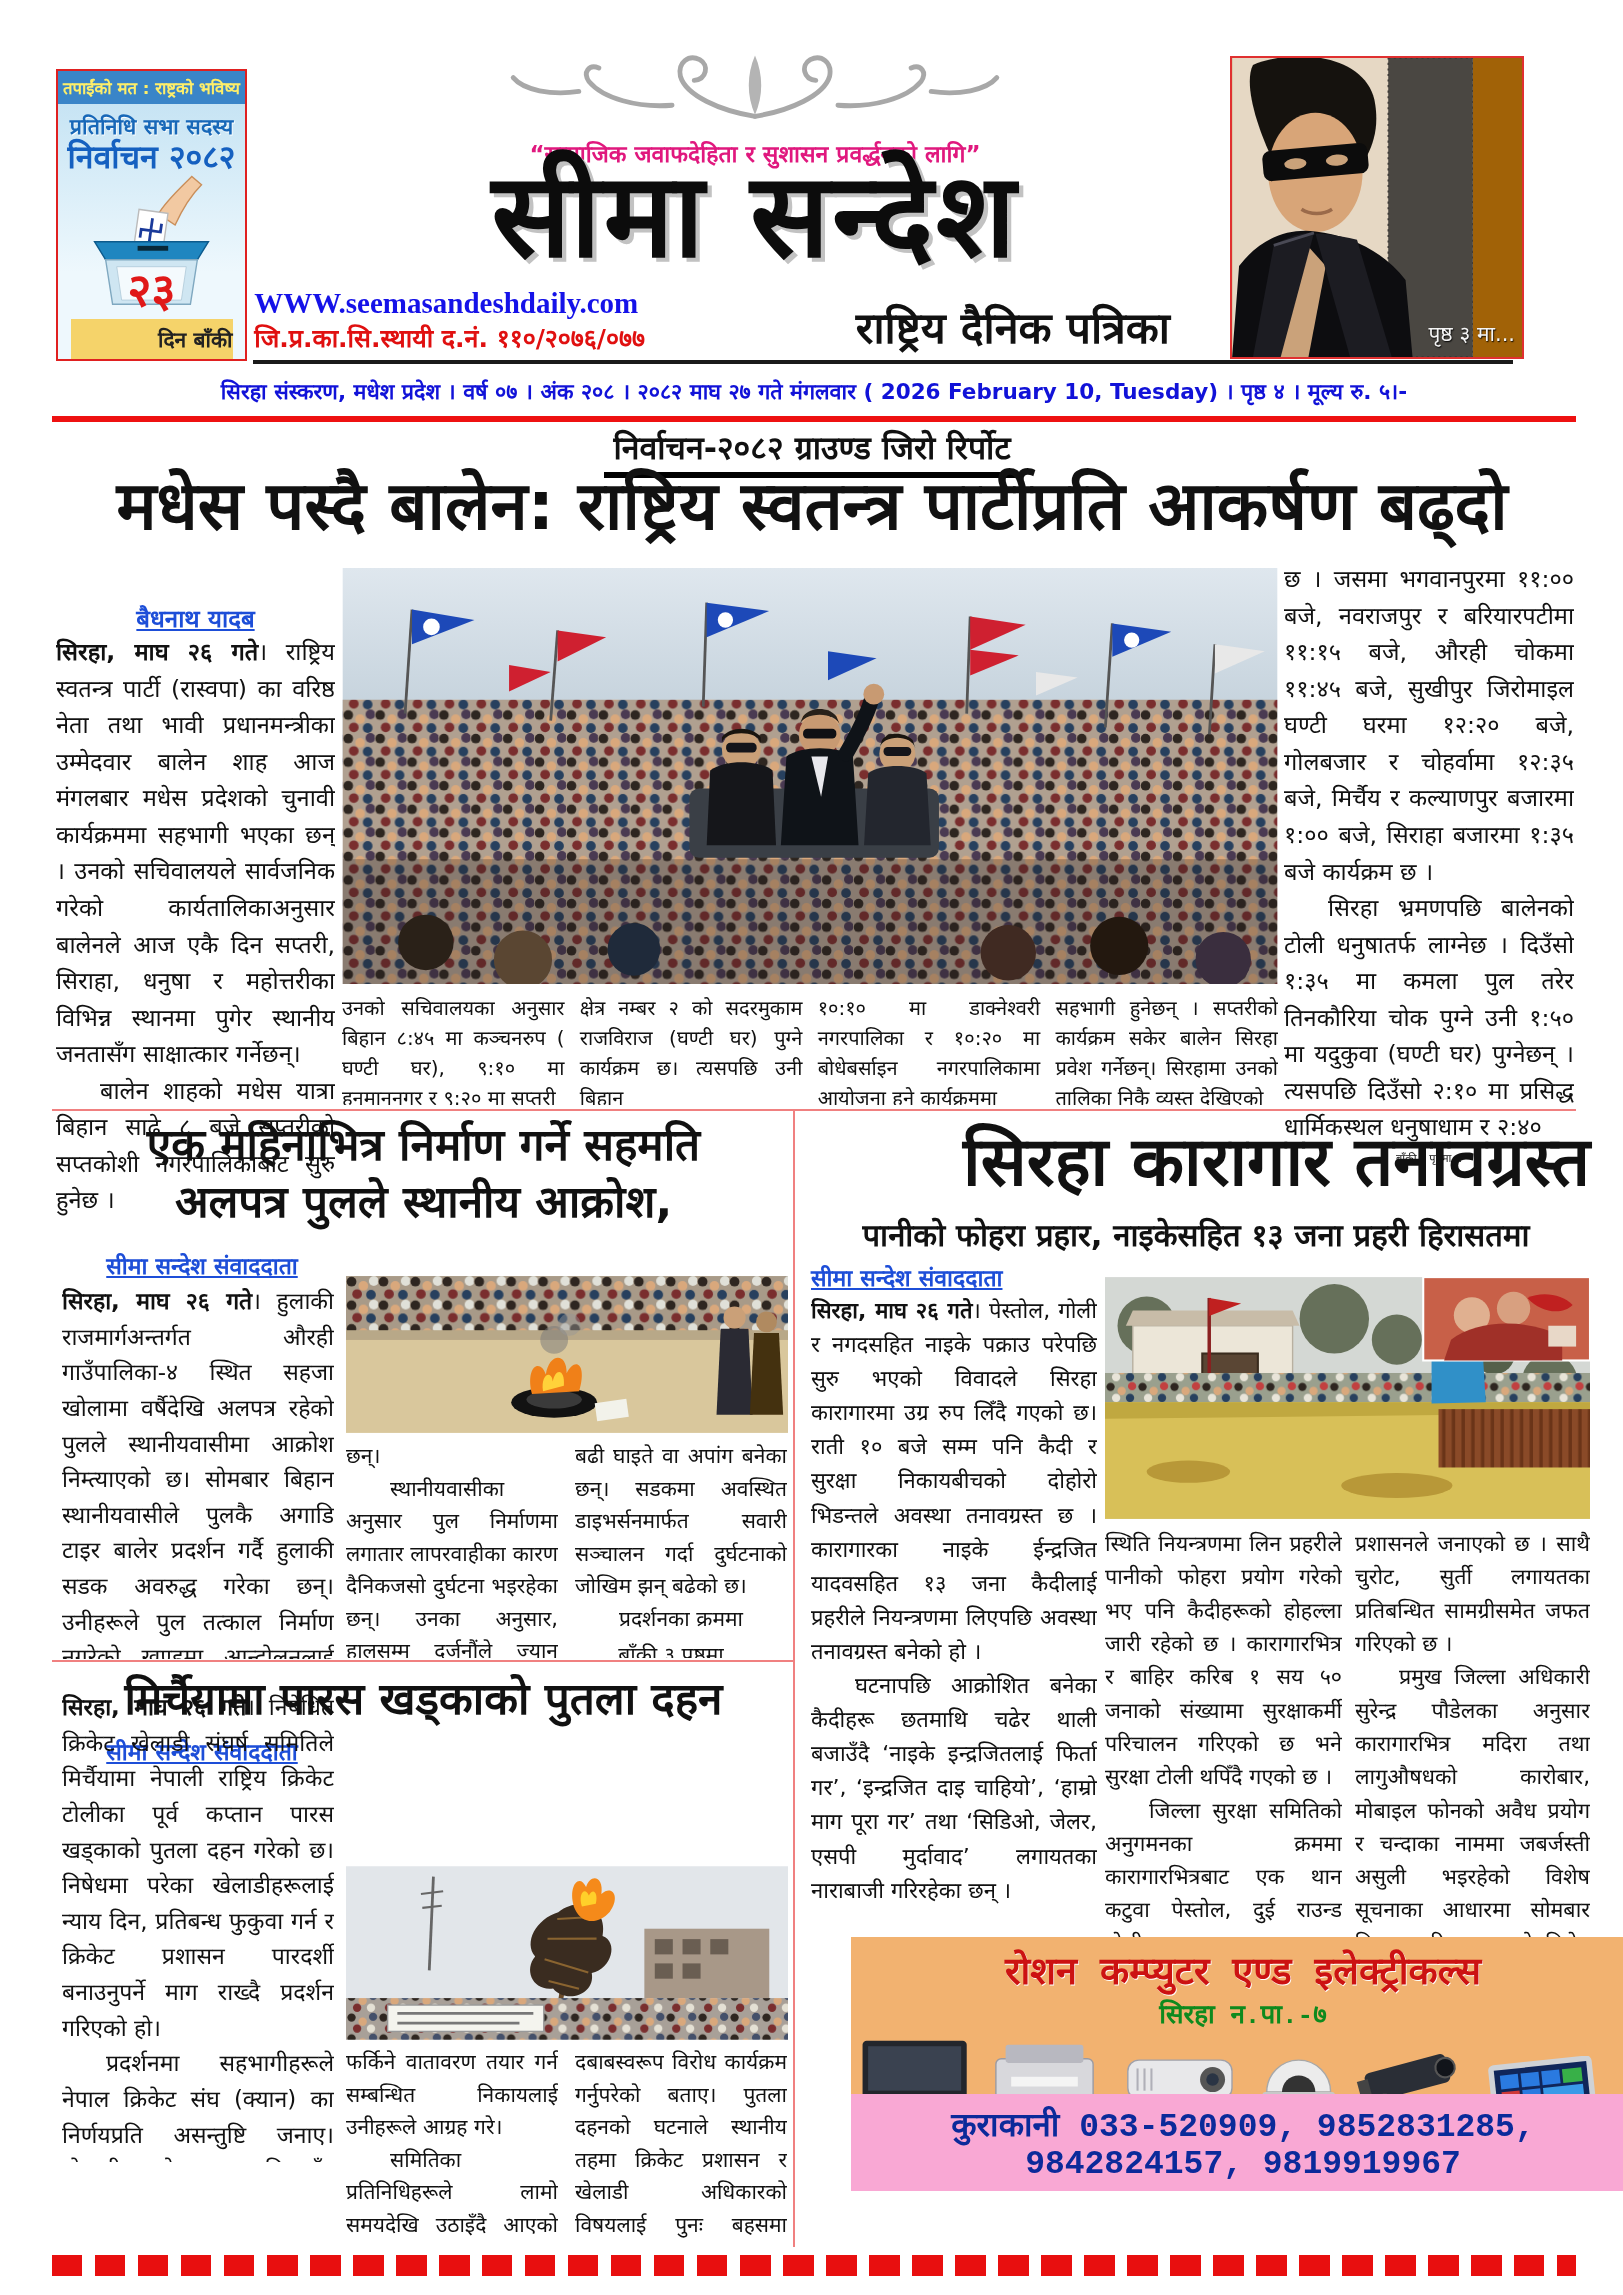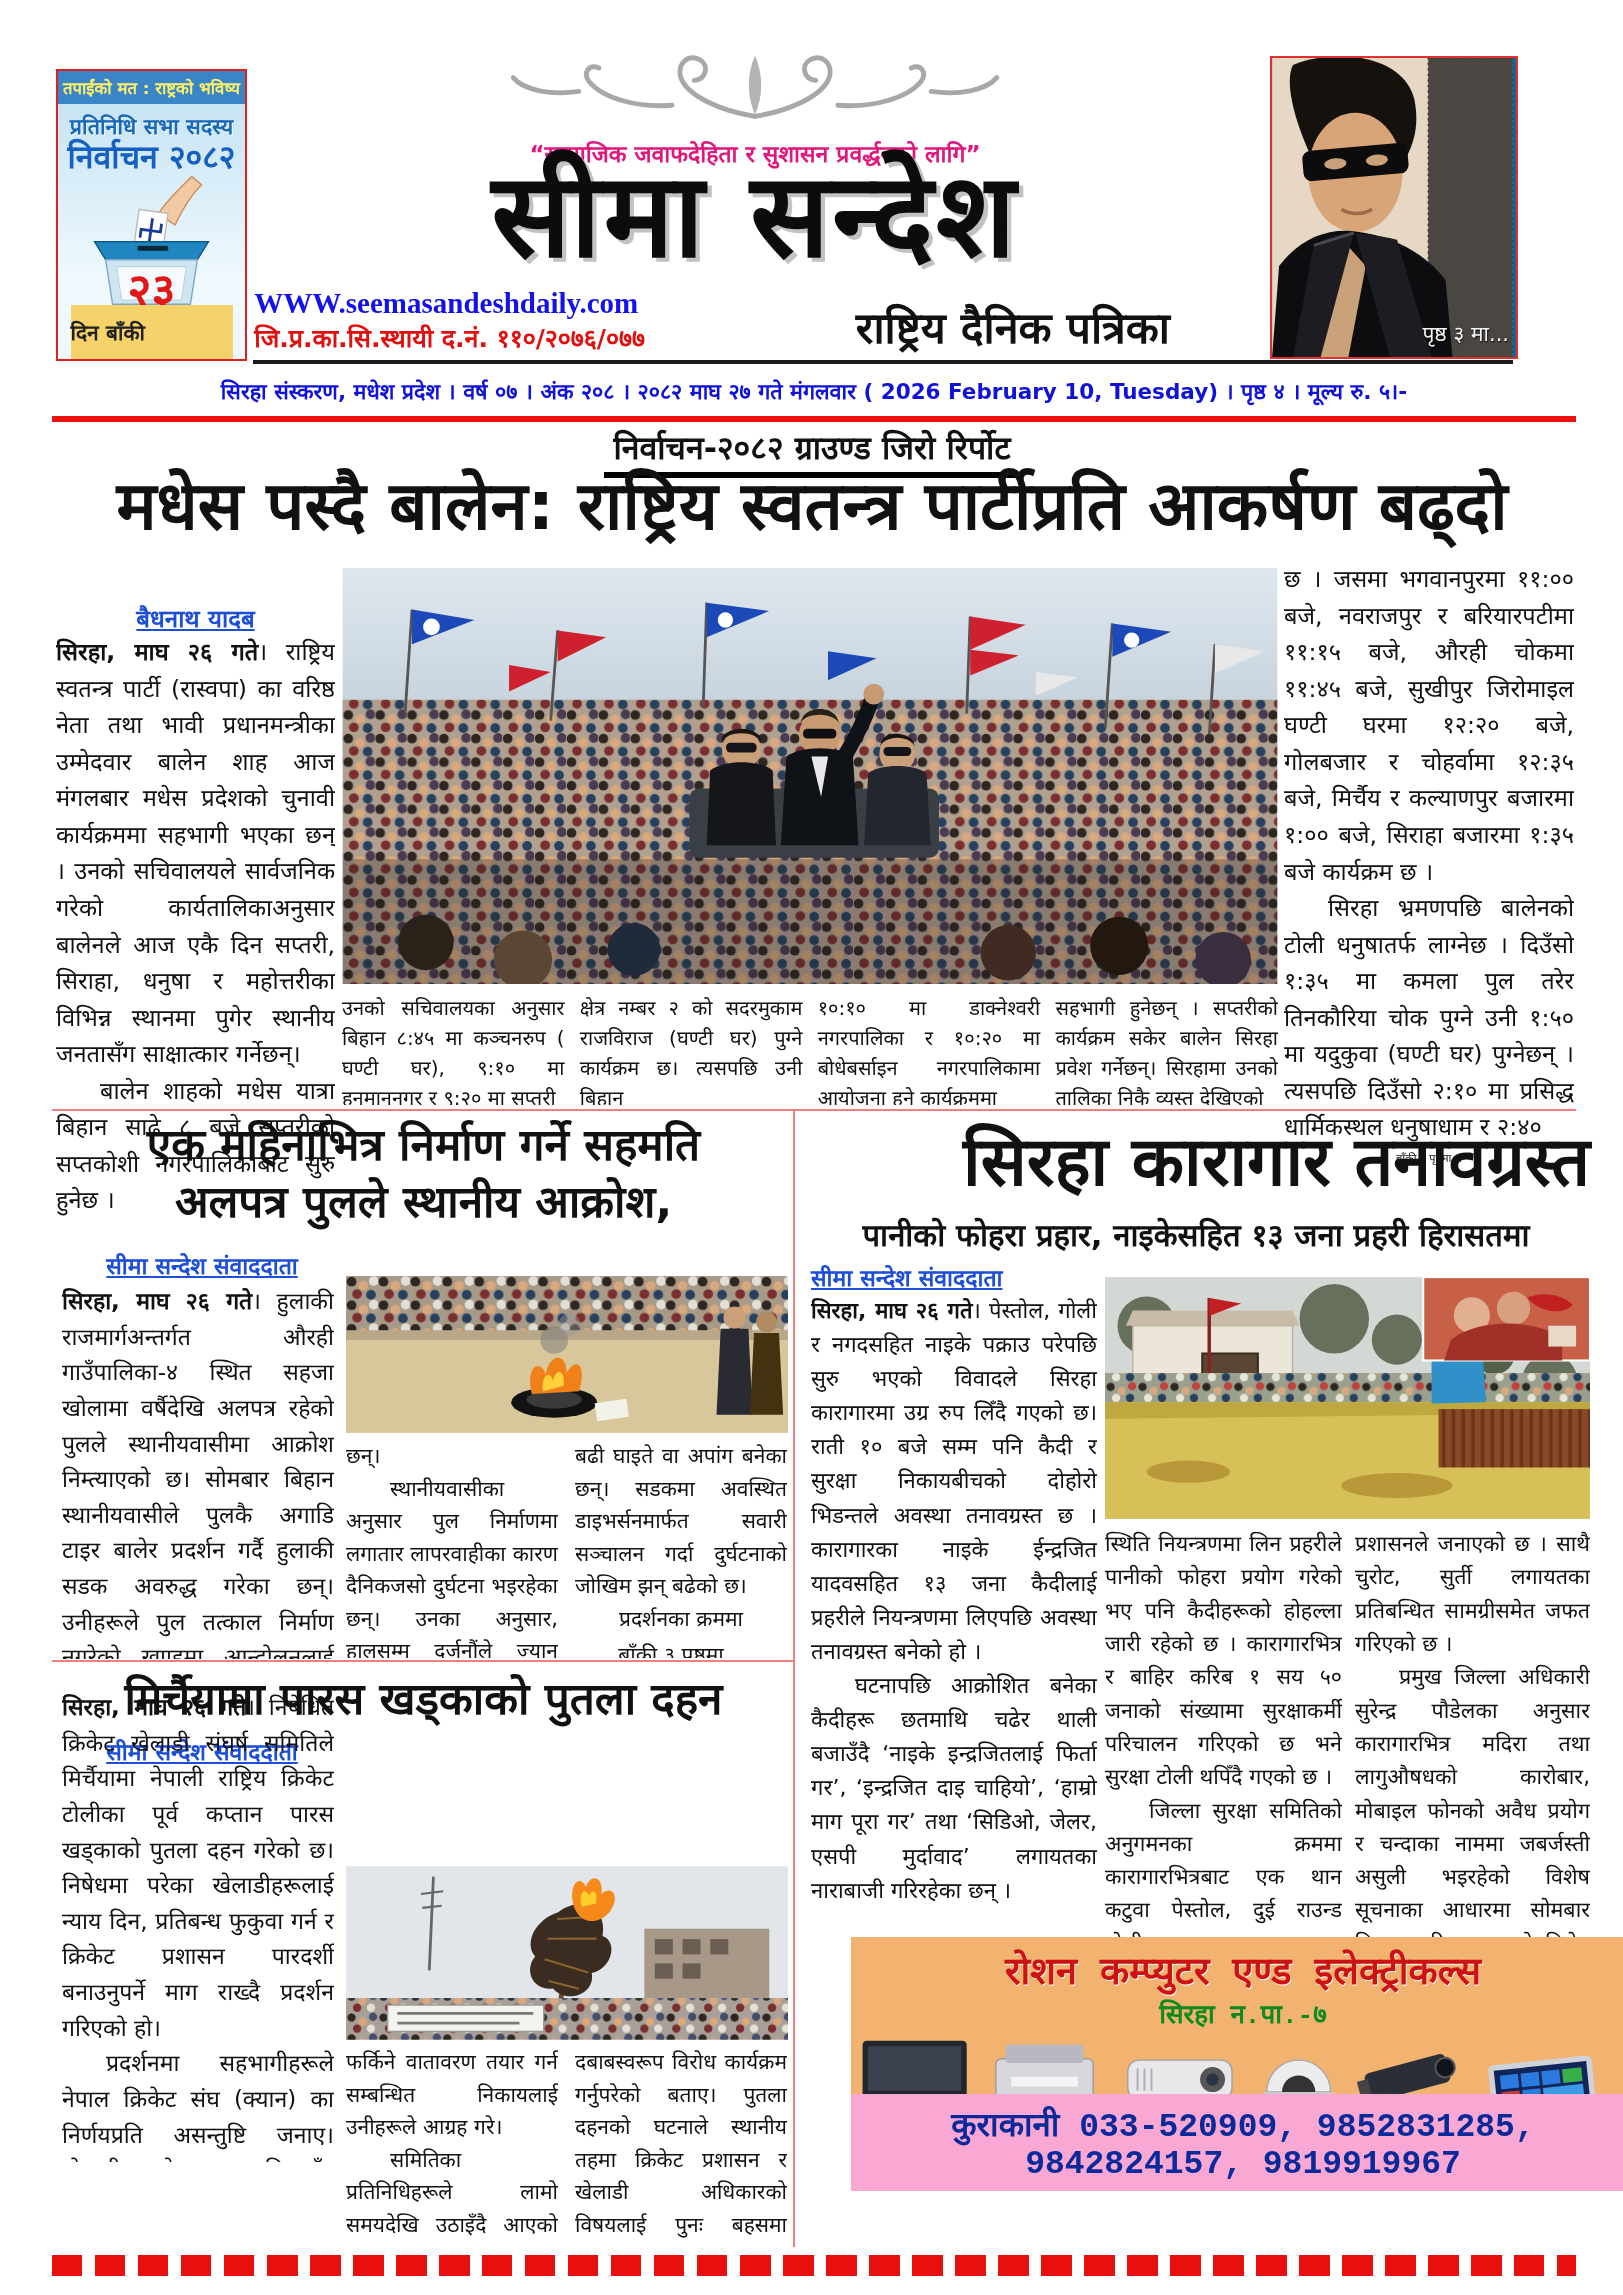--- a/index.html
+++ b/index.html
@@ -7,33 +7,33 @@
         font-family:"DejaVu Sans",sans-serif;color:#111;overflow:hidden;margin:0 auto;}
   .abs{position:absolute;}
   
   .election{left:56px;top:69px;width:187px;height:288px;border:2.1px solid #e02020;
             background:linear-gradient(180deg,#bfe0f2 0%,#eef8fd 70%);display:flex;flex-direction:column;align-items:center;}
   .ea-tagline{width:100%;box-sizing:border-box;background:#3a85c8;color:#fdee6a;font-weight:bold;
               font-size:16.7px;text-align:center;padding:4.9px 1.4px;}
   .ea-line1{margin-top:7px;font-size:21.5px;font-weight:900;color:#1868b8;text-shadow:0.7px 0.7px 0 #fff;}
   .ea-line2{font-size:32px;font-weight:900;color:#1560c0;line-height:1.1;}
   .ea-days{position:absolute;bottom:40px;left:0;width:100%;text-align:center;font-size:46px;font-weight:900;color:#e01818;}
-  .ea-band{position:absolute;bottom:0;left:12.5px;right:12.5px;background:#f5d36a;text-align:left;
-           font-size:21px;font-weight:bold;color:#222;padding:13px 0;}
+  .ea-band{position:absolute;bottom:0;left:12.5px;right:12.5px;background:#f5d36a;text-align:right;
+           font-size:21px;font-weight:bold;color:#222;padding:6px 0;}
   .masthead{left:250px;top:56px;width:1010px;height:304px;text-align:center;}
   .mh-flourish{position:absolute;left:50%;top:-5.6px;transform:translateX(-50%);}
   .mh-quote{position:absolute;left:0;width:100%;top:81px;color:#e0187e;font-size:23px;font-weight:bold;}
   .mh-title{position:absolute;left:0;width:100%;top:96px;font-size:117px;font-weight:700;color:#0c0c0c;
             line-height:1.1;text-shadow:4.2px 4.2px 0 #c2c2c2;letter-spacing:2.8px;}
   .mh-site{position:absolute;left:4.2px;bottom:40px;font-family:"Liberation Serif",serif;font-weight:bold;
            font-size:29px;color:#1512e8;}
   .mh-reg{position:absolute;left:4.2px;bottom:5.6px;font-size:25px;font-weight:bold;color:#e01010;}
   .mh-sub{position:absolute;right:90px;bottom:4.2px;font-size:43px;font-weight:900;color:#111;}
   .mh-rule{left:253px;top:360px;width:1260px;height:3.5px;background:#1a1a1a;}
-  .teaser{left:1270px;top:56px;width:248px;height:303px;border:2.1px solid #e03030;box-sizing:border-box;background:#0369a1;}
+  .teaser{left:1230px;top:56px;width:294px;height:303px;border:2.1px solid #e03030;box-sizing:border-box;background:#a16207;}
   .teaser svg{display:block;}
   .teaser-cap{position:absolute;right:7px;bottom:9.7px;color:#f4f4f4;font-size:21px;text-shadow:0.7px 0.7px 1.4px #000;}
   .dateline{left:54px;top:376px;width:1520px;text-align:center;font-size:21.5px;font-weight:bold;color:#1112d8;}
   .red-rule{left:52px;top:416px;width:1524px;height:6.2px;background:#ee1111;}
   .kicker{left:0;top:425px;width:100%;text-align:center;}
   .kicker span{display:inline-block;font-size:32px;font-weight:900;border-bottom:6.2px solid #000;padding:0 9.7px 4.2px;}
   .lead-headline{left:0;top:471px;width:100%;text-align:center;font-size:67px;font-weight:900;line-height:1.05;}
   
   .byline{color:#1d4ed8;font-weight:bold;font-size:24px;text-align:center;}
   .byline u{text-decoration:underline;}

